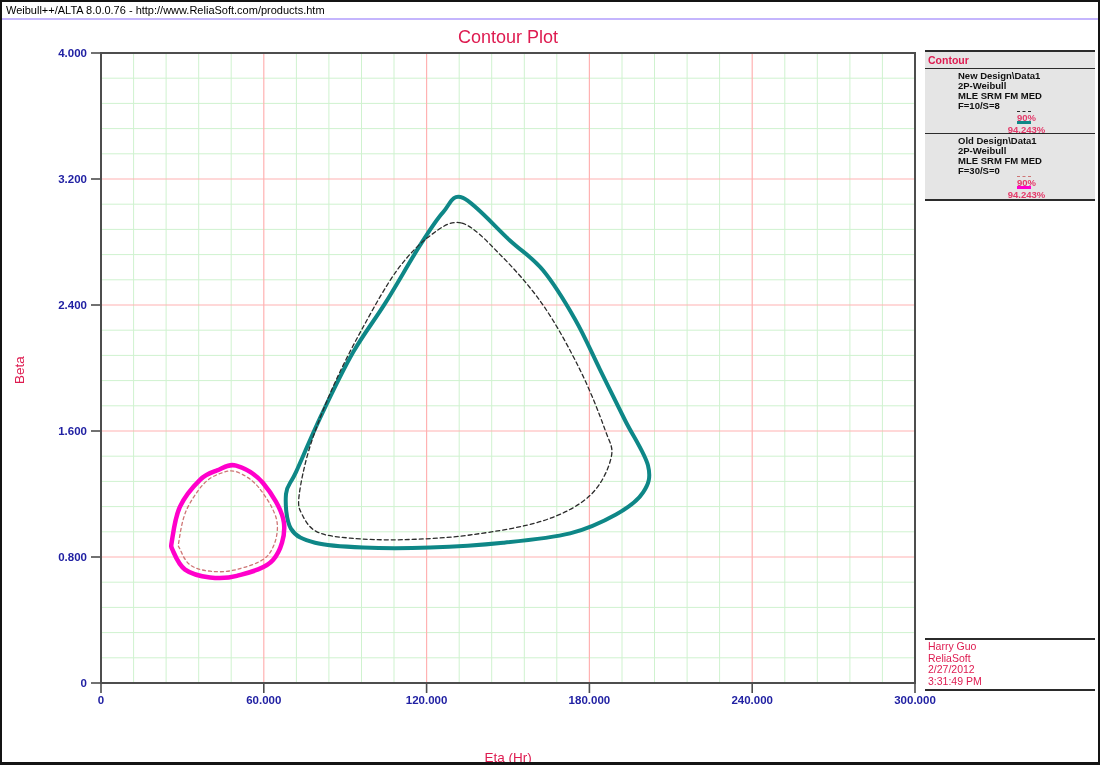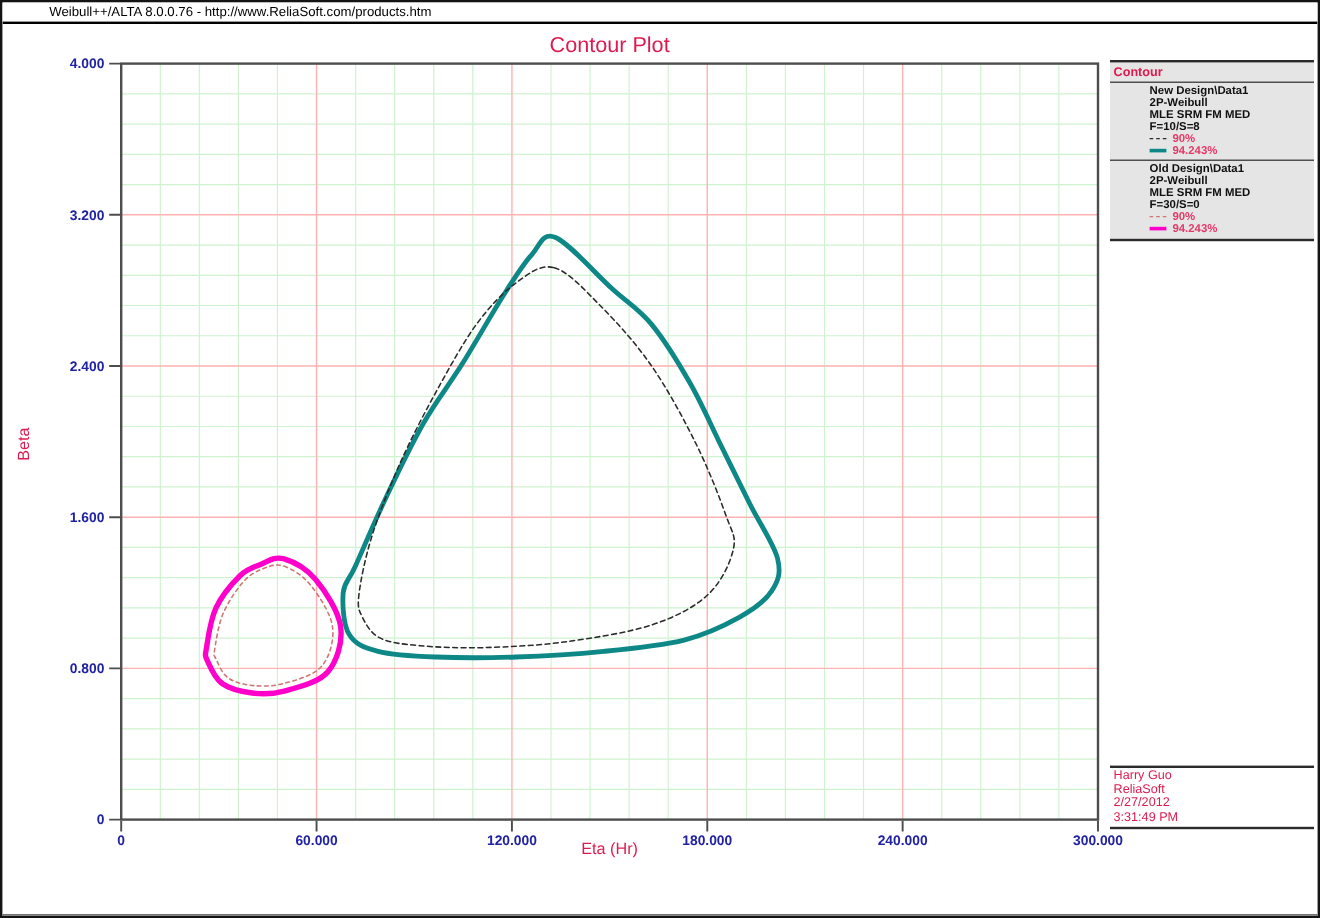--- a/index.html
+++ b/index.html
@@ -1,35 +1,35 @@
 <!DOCTYPE html>
 <html style="--accent: #DE1B50; --pct: #E43A6A;"><head>
 <meta charset="utf-8">
 <style>
   html,body{margin:0;padding:0;background:#fff;}
   body{width:1100px;height:765px;font-family:"Liberation Sans",sans-serif;}
   .window{position:relative;width:1100px;height:765px;box-sizing:border-box;
           border:2px solid #141414;background:#fff;overflow:hidden;}
   .titlebar{position:absolute;top:0;left:0;right:0;height:16px;background:#fff;
-            border-bottom:2px solid #000000;z-index:3;padding-left:35px;}
+            border-bottom:2px solid #c4b5fd;z-index:3;}
   .titlebar span{display:block;padding:2px 0 0 4px;font-size:11px;color:#000;white-space:nowrap;}
   #plot-svg{position:absolute;top:0;left:0;z-index:1;}
   .chart-title{position:absolute;left:99px;top:25px;width:814px;text-align:center;
                font-size:18px;color:var(--accent);z-index:2;}
-  .xlabel{position:absolute;left:99px;top:698px;width:814px;text-align:center;
+  .xlabel{position:absolute;left:99px;top:748px;width:814px;text-align:center;
           font-size:13.5px;color:var(--accent);z-index:2;}
   .ylabel{position:absolute;left:10px;top:382px;transform-origin:0 0;transform:rotate(-90deg);
           font-size:13.5px;color:var(--accent);z-index:2;white-space:nowrap;}
   .legend{position:absolute;left:923px;top:48px;width:170px;z-index:2;background:#e5e5e5;font-weight:bold;}
   .rule2{border-top:2px solid #2b2b2b;height:0;margin:0;}
   .rule1{border-top:1px solid #2b2b2b;height:0;margin:0;}
   .legend-heading{font-size:10.5px;color:var(--accent);padding:2px 0 2px 3px;}
   .legend-block{padding:2px 0 3px 3px;margin-left:30px;}
   .lline{font-size:9.5px;line-height:9.9px;color:#101010;white-space:nowrap;}
-  .swatch-row{display:flex;align-items:center;height:9.9px;}
+  .swatch-row{display:flex;align-items:center;height:9.9px;flex-direction:column;}
   .swatch{display:inline-block;width:14px;margin-right:5px;height:0;}
   .pct{font-size:9.5px;color:var(--pct);}
   .signature{position:absolute;left:923px;top:636px;width:170px;z-index:2;background:#fff;}
   .sig-body{padding:1px 0 2px 3px;}
   .sig-line{font-size:10.5px;line-height:11.5px;color:var(--accent);white-space:nowrap;}
   .statusbar{position:absolute;left:0;right:0;bottom:0;z-index:3;background:#fff;
              border-top:1px solid #141414;}
   .status-row{height:12px;font-size:10.5px;line-height:12px;padding-left:4px;color:#000;
               white-space:nowrap;}
   .status-row.first{border-bottom:1px solid #141414;}

